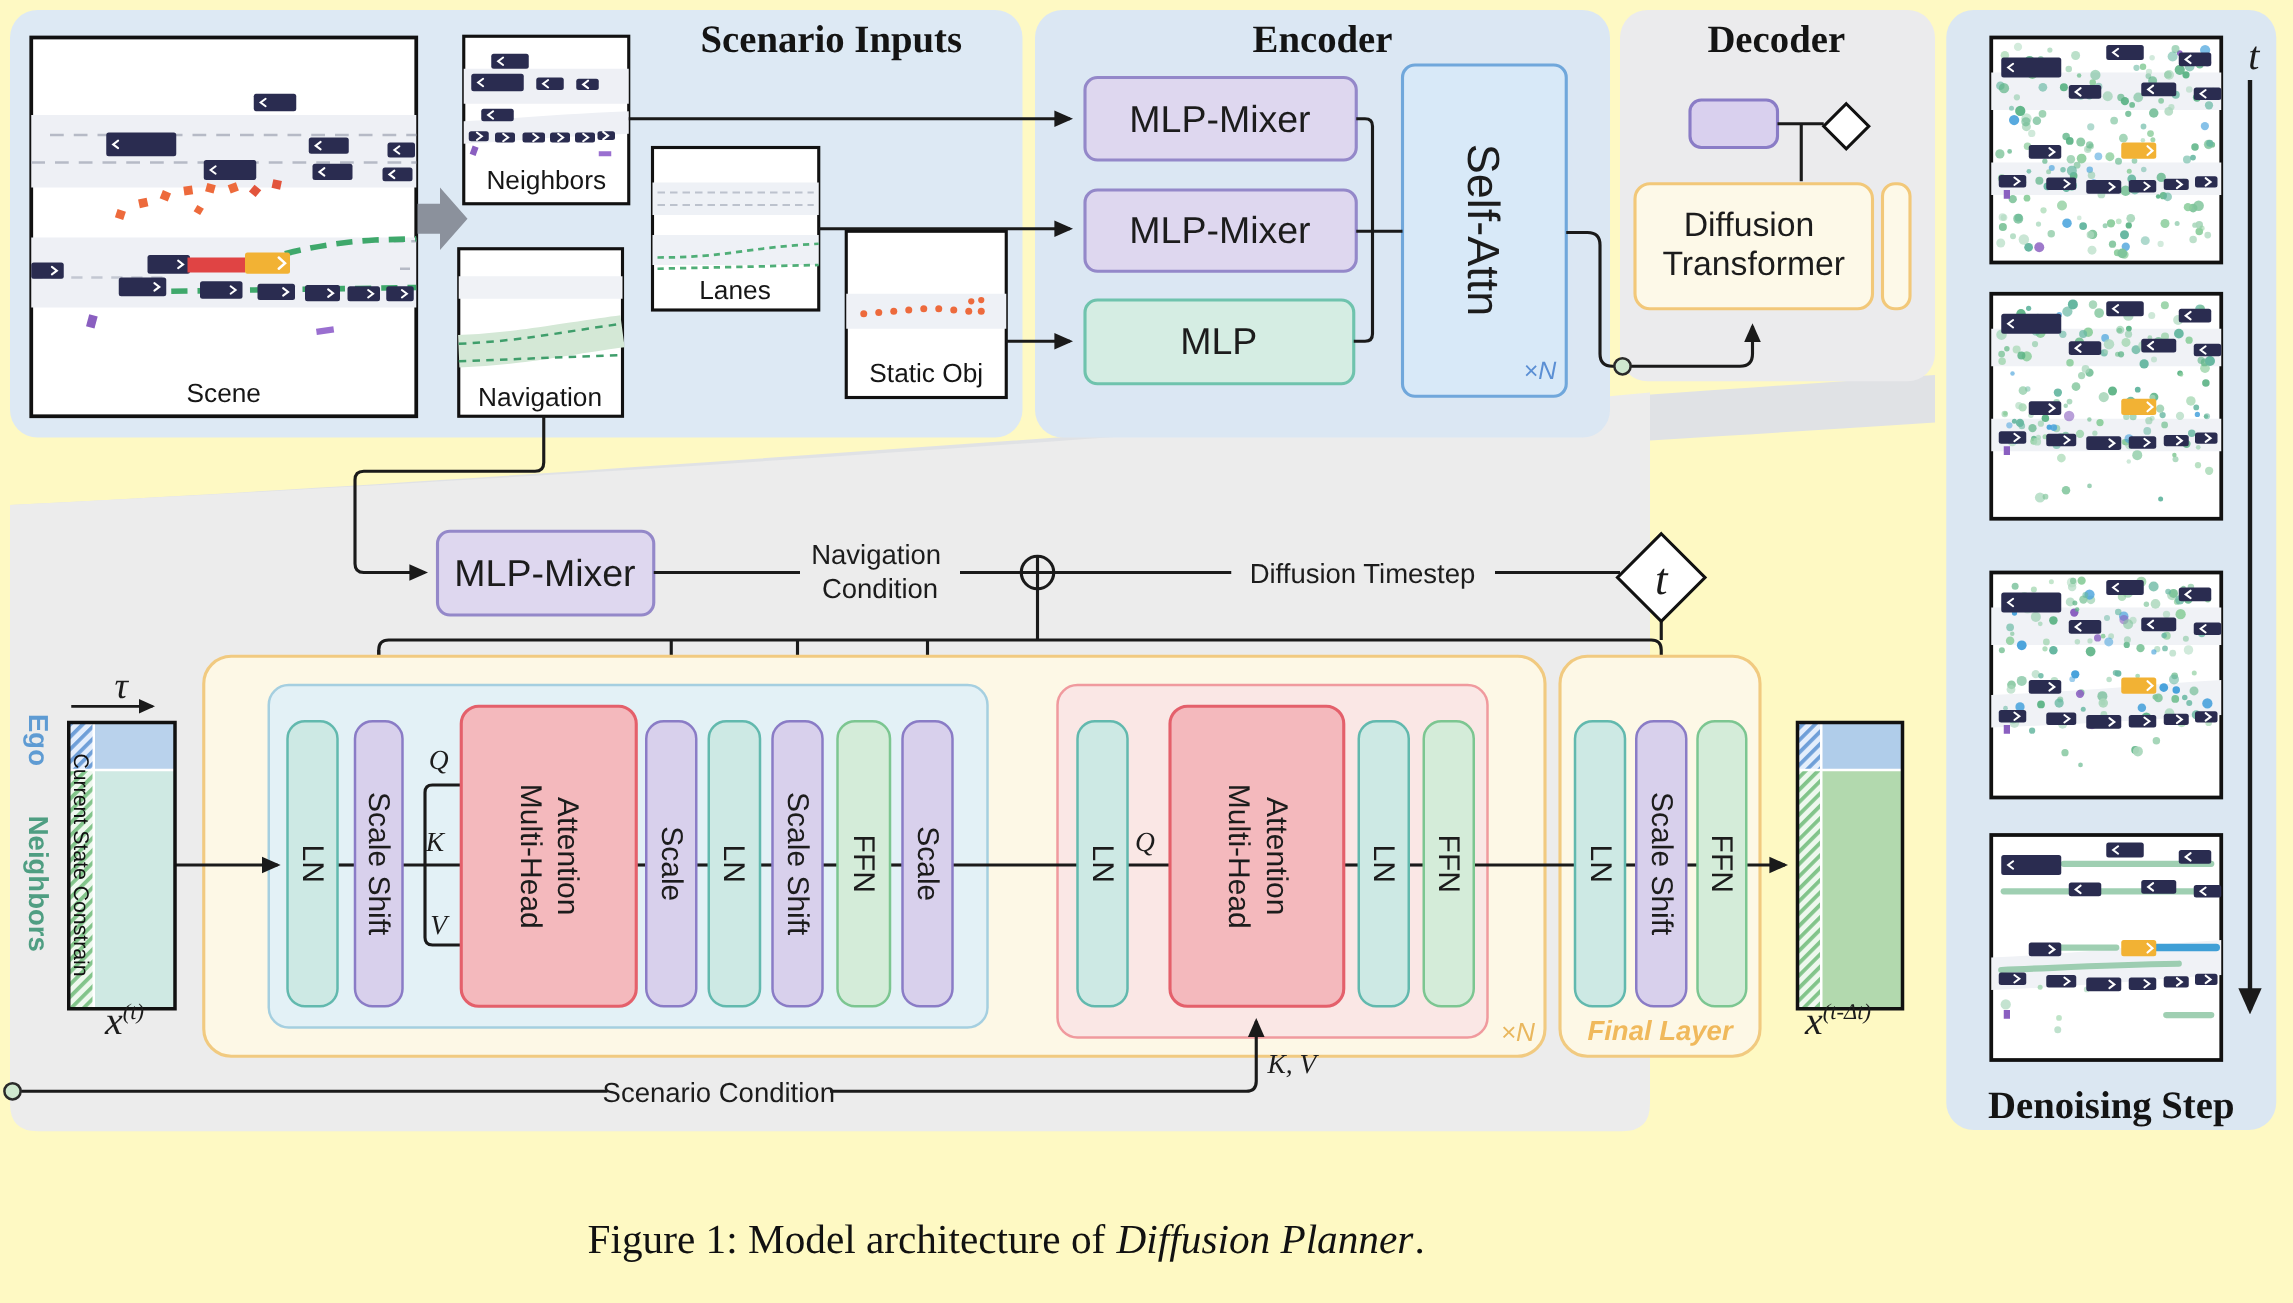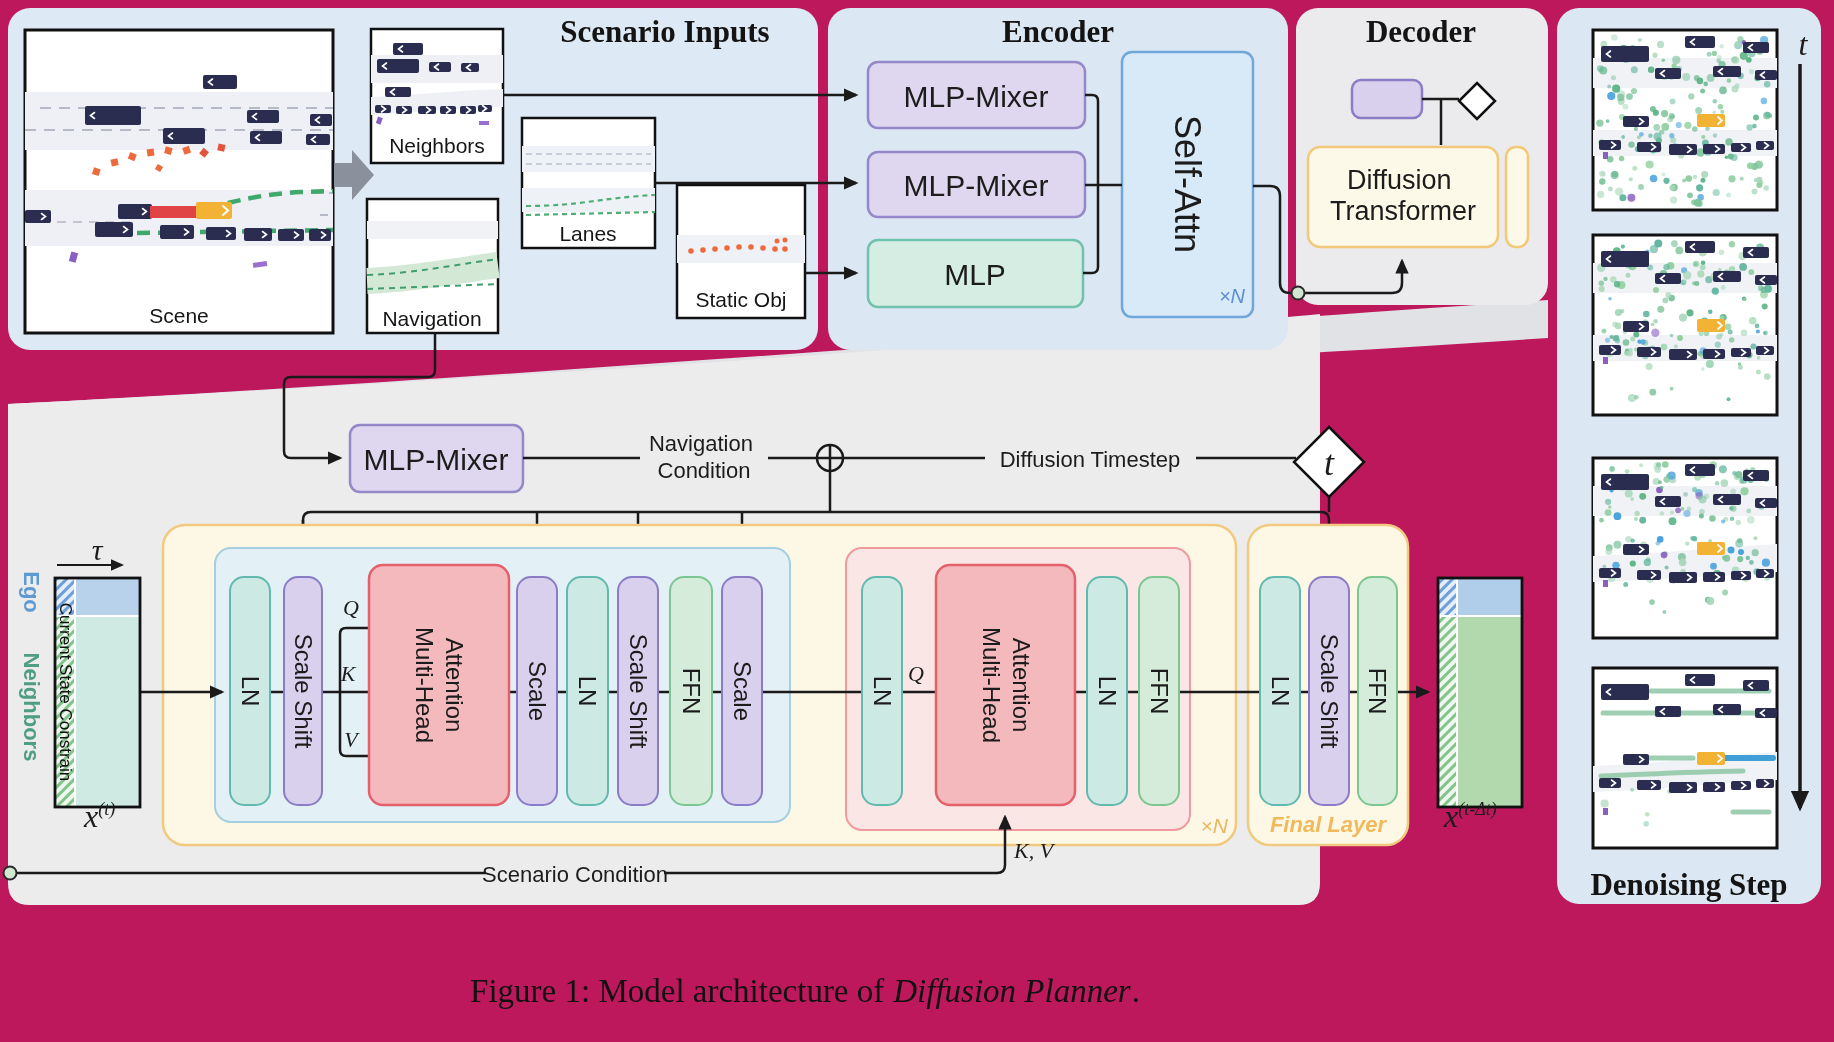--- a/index.html
+++ b/index.html
@@ -1,16 +1,16 @@
 <!DOCTYPE html>
 <html><head>
 <meta charset="utf-8">
 <style>
   html,body{margin:0;padding:0;background:#ffffff;}
-  .stage{position:relative;width:1834px;height:1042px;background:#be185d;overflow:hidden;}
+  .stage{position:relative;width:1834px;height:1042px;background:#fef9c3;overflow:hidden;}
   svg{display:block;}
   text{user-select:none;}
   .t-sans{font-family:"Liberation Sans","DejaVu Sans",sans-serif;}
   .ttl{font-family:"Liberation Serif","DejaVu Serif",serif;font-size:31px;font-weight:bold;fill:#141414;}
   .lbl{font-family:"Liberation Sans","DejaVu Sans",sans-serif;font-size:21px;font-weight:500;fill:#161616;}
   .blk{font-family:"Liberation Sans","DejaVu Sans",sans-serif;font-size:24px;fill:#1c1c1c;}
   .cond{font-family:"Liberation Sans","DejaVu Sans",sans-serif;font-size:22px;fill:#1c1c1c;}
   .mm{font-family:"Liberation Sans","DejaVu Sans",sans-serif;font-size:30px;fill:#1c1c1c;}
   .math{font-family:"Liberation Serif","DejaVu Serif",serif;font-style:italic;fill:#1c1c1c;}
   .cap{font-family:"Liberation Serif","DejaVu Serif",serif;font-size:33px;fill:#111;}

